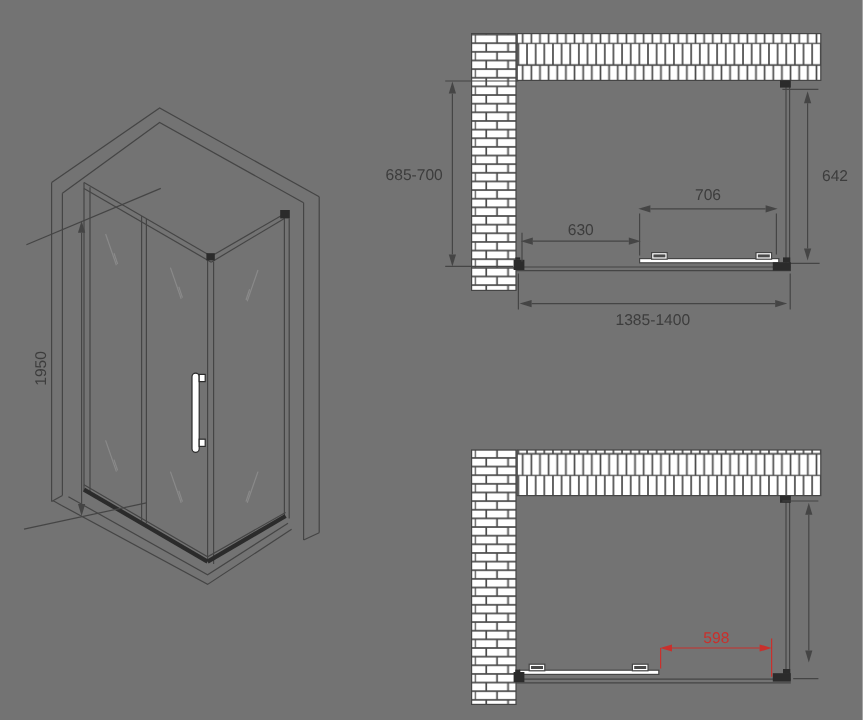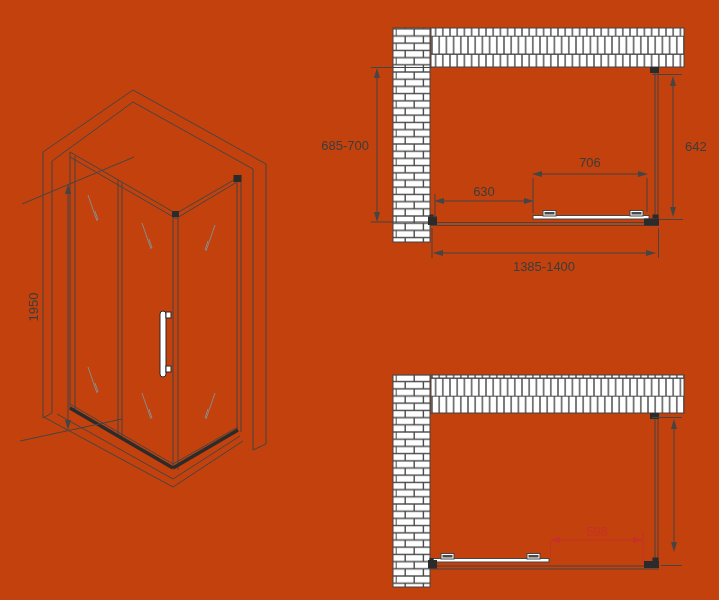--- a/index.html
+++ b/index.html
@@ -1,17 +1,17 @@
 <!DOCTYPE html>
 <html><head>
 <meta charset="utf-8">
 <style>
   html,body{margin:0;padding:0;background:#ffffff;}
   #stage{
-    position:relative;width:719px;height:600px;background:#c2410c;overflow:hidden;
+    position:relative;width:719px;height:600px;background:#737373;overflow:hidden;
     font-family:"Liberation Sans", sans-serif;
   }
   svg{position:absolute;left:0;top:0;}
   text{fill:#3d3d3d;font-family:"Liberation Sans", sans-serif;font-size:13px;}
   .dim line, .dim path{stroke:#454545;stroke-width:1;fill:none;}
   .dim polygon{fill:#454545;stroke:none;}
   .draw path, .draw line{stroke:#454545;stroke-width:1;fill:none;}
   .thick path{stroke:#2b2b2b;stroke-width:3.5;fill:none;}
   .shine line{stroke:#8a8a8a;stroke-width:1;}
   .red line{stroke:#c9302c;}

